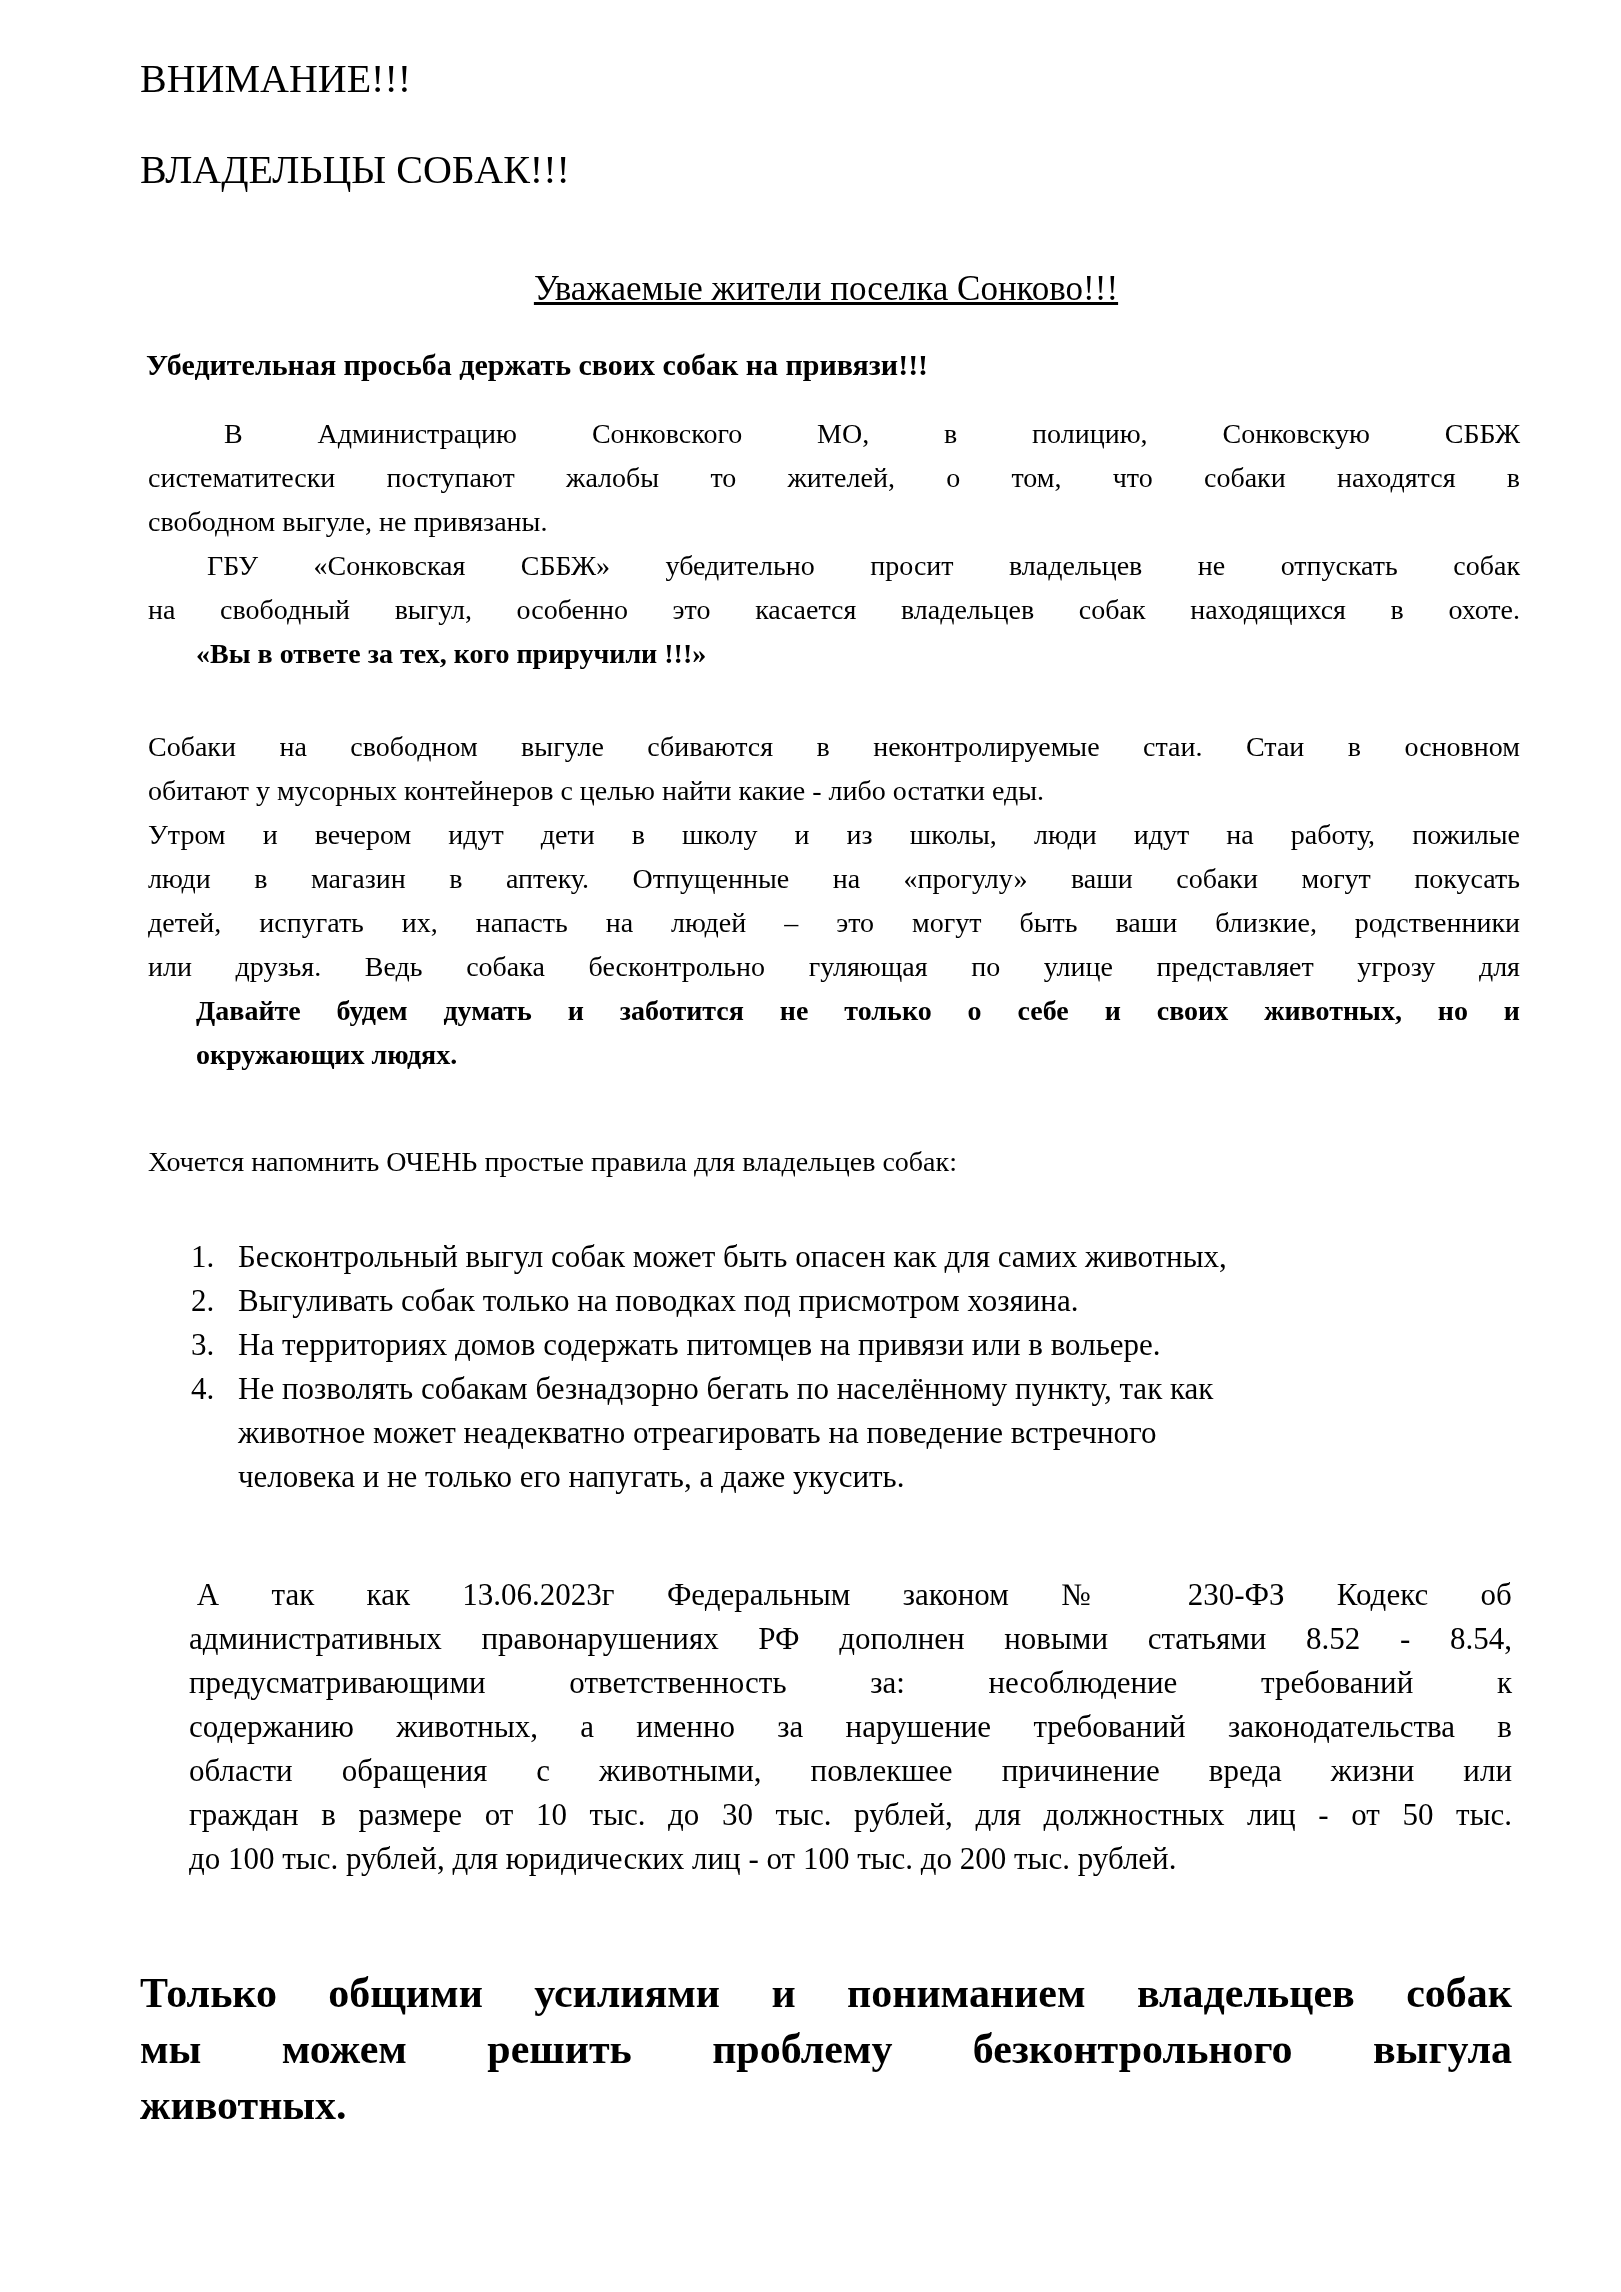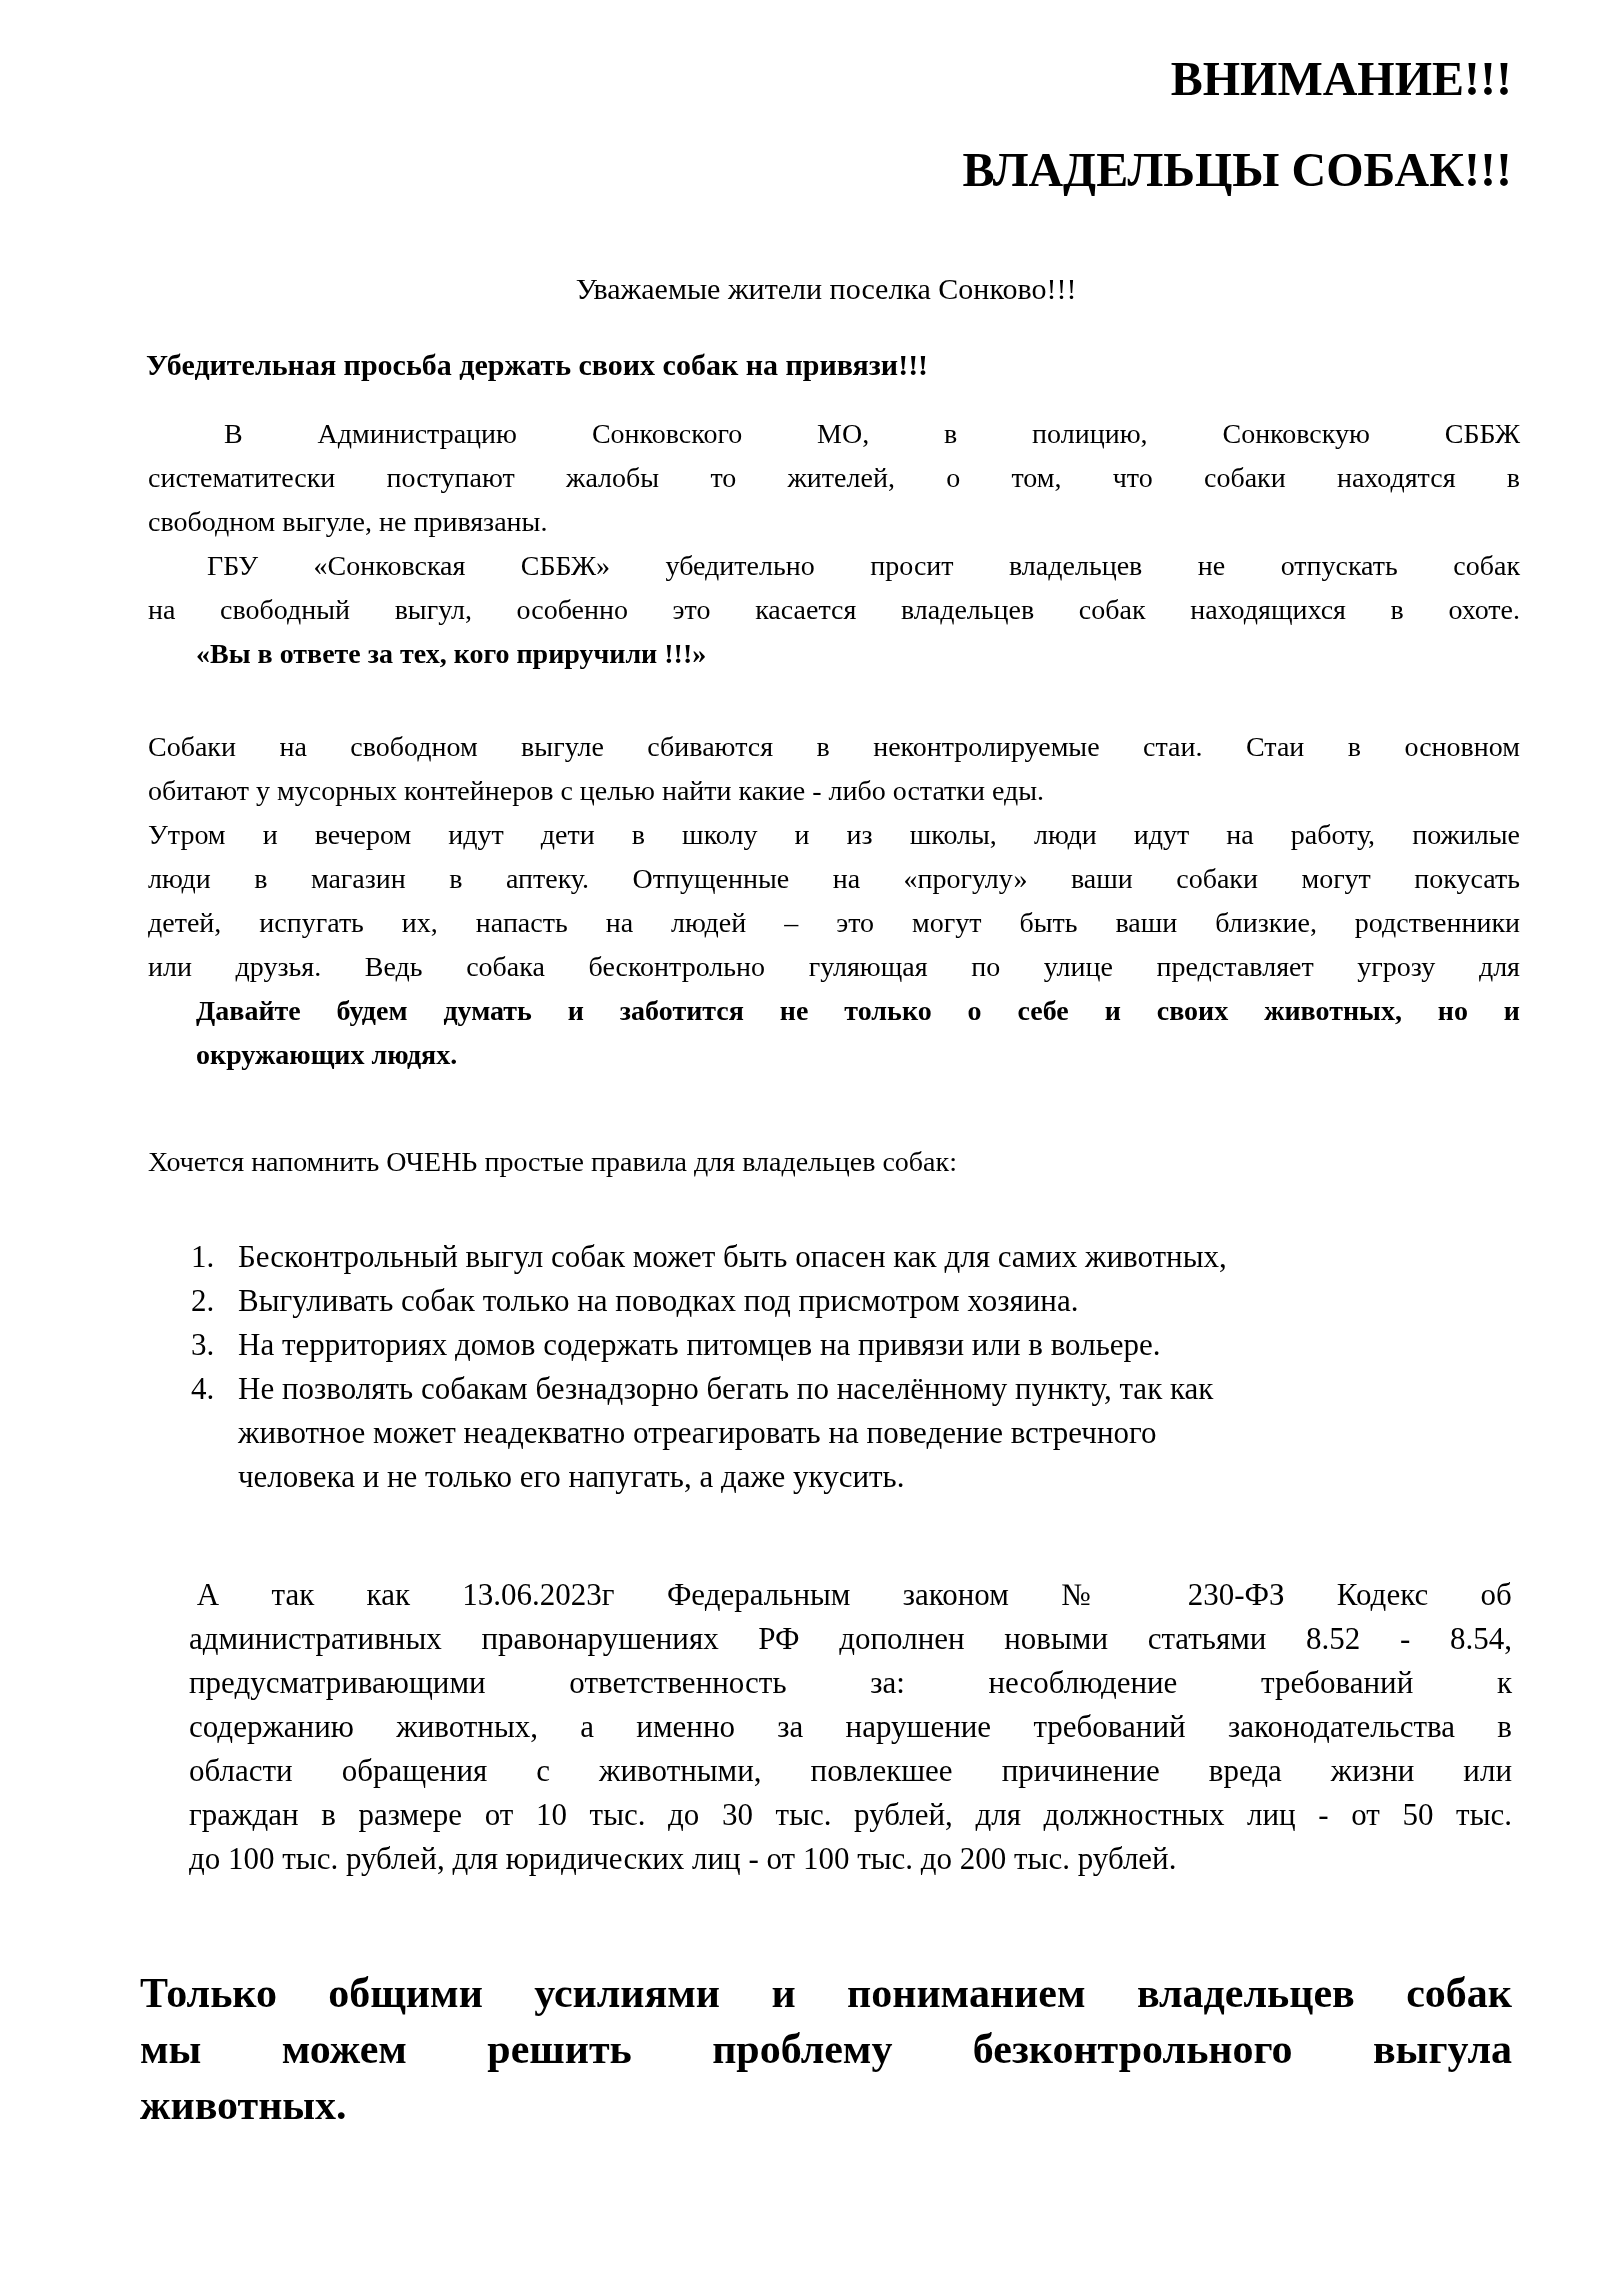--- a/index.html
+++ b/index.html
@@ -13,31 +13,32 @@
   }
   .page {
     position: absolute;
     left: 140px;
     top: 0;
     width: 1372px;
   }
   .h1 {
     position: absolute;
     left: 0; width: 1372px;
-    text-align: right;
-    font-weight: bold;
-    font-size: 48px;
+    text-align: left;
+    font-weight: normal;
+    font-size: 40px;
     line-height: 55px;
   }
   .greet {
     position: absolute;
     left: 0; width: 1372px;
     text-align: center;
-    font-size: 30px;
+    font-size: 35px;
     line-height: 47px;
+    text-decoration: underline;
   }
   .request {
     position: absolute;
     left: 6px; width: 1372px;
     text-align: left;
     font-weight: bold;
     font-size: 30px;
     line-height: 39px;
   }
   .para {

